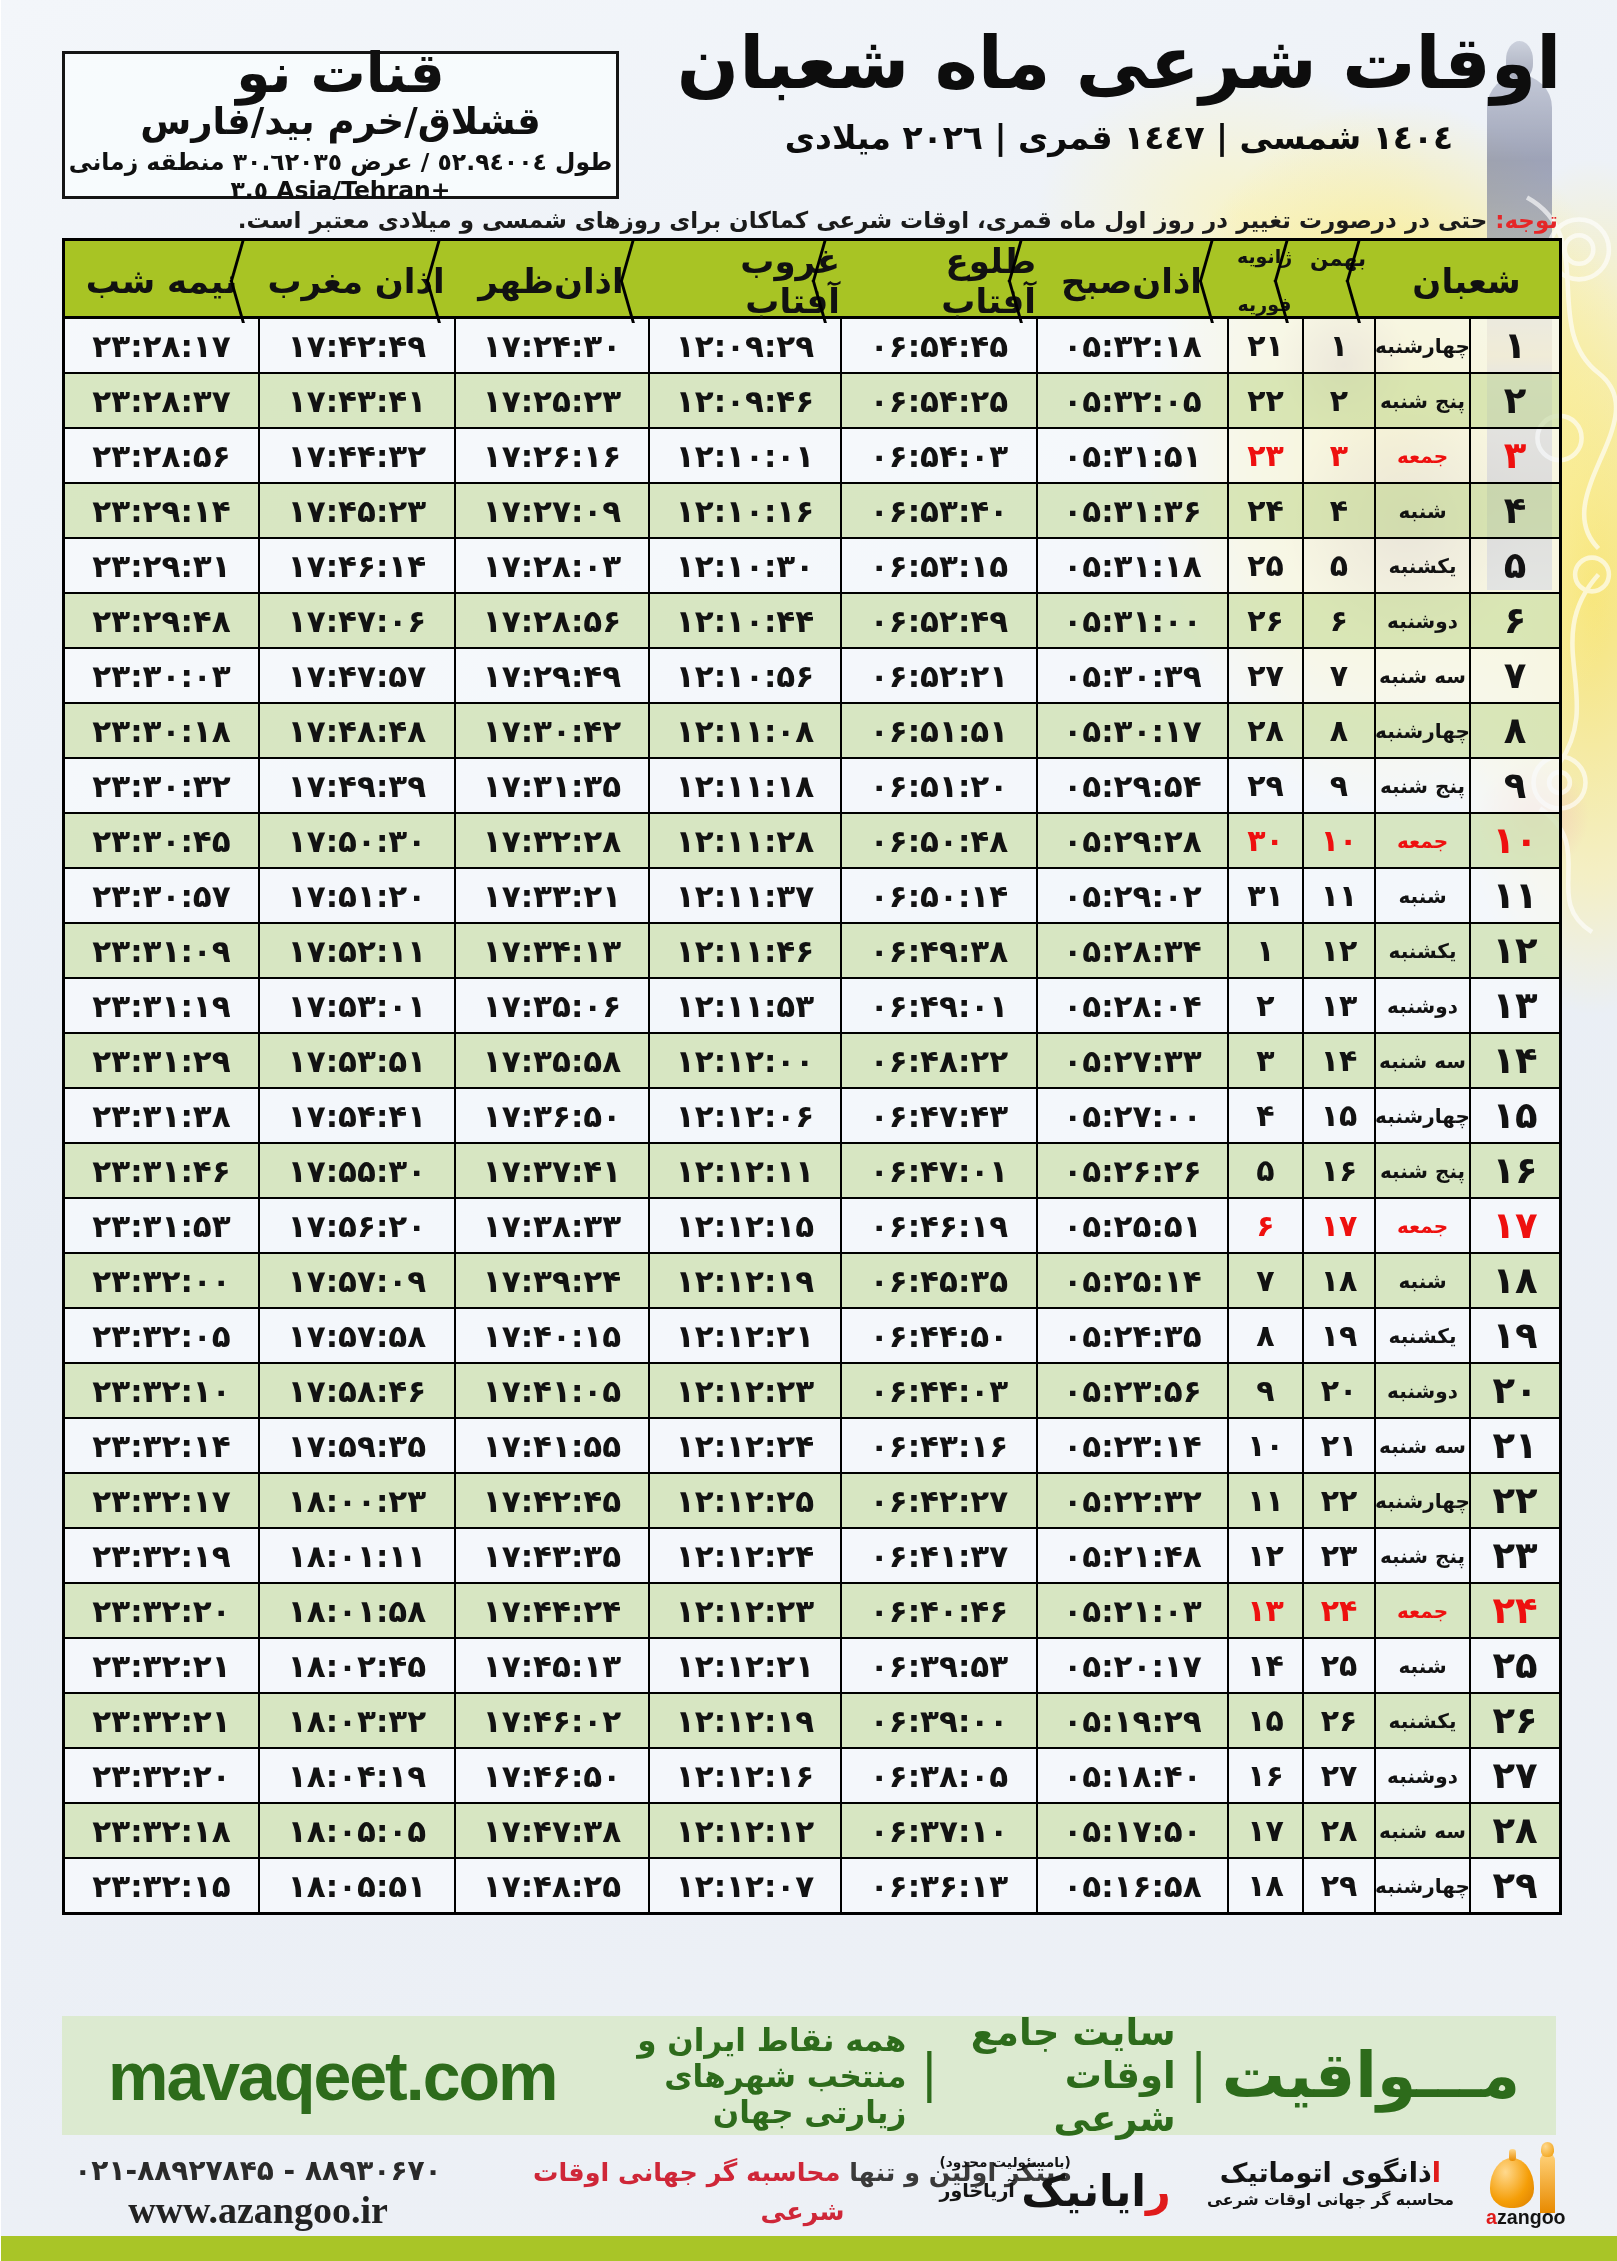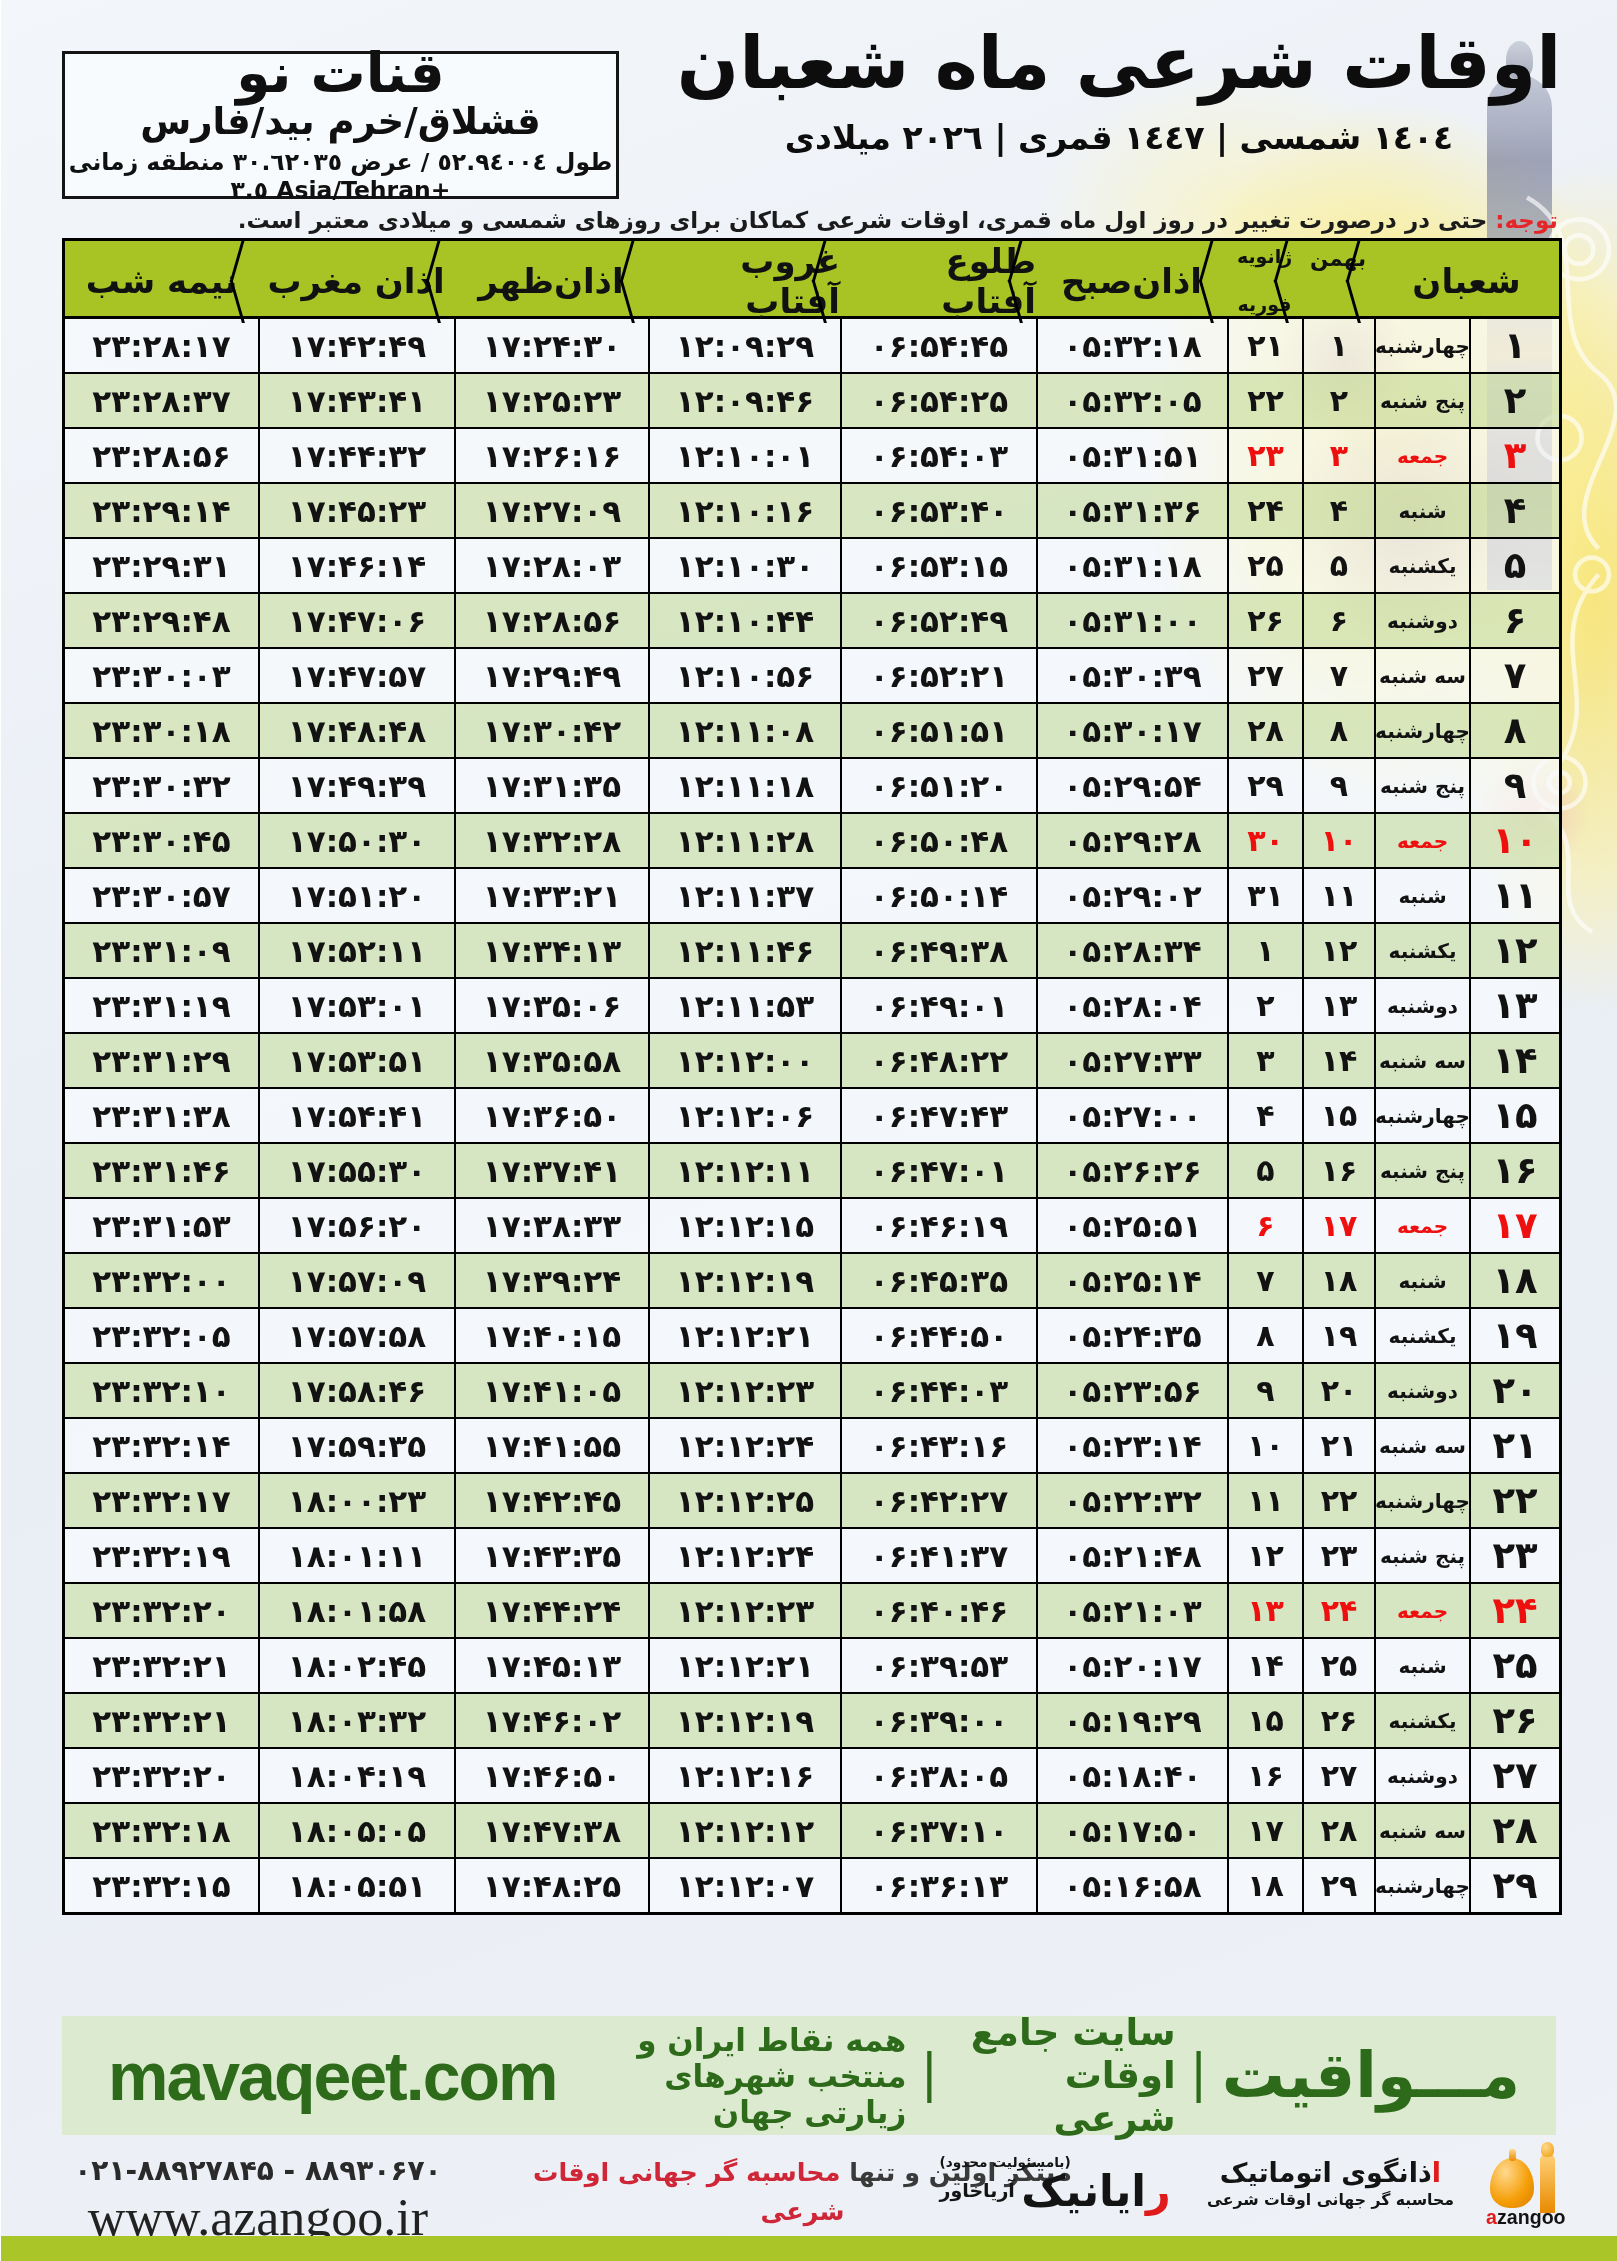--- a/index.html
+++ b/index.html
@@ -101,21 +101,21 @@
   .site-label{font-size:37px;font-weight:900;}
   .tagline{font-size:31px;font-weight:700;}
   .domain{
     font-family:"Liberation Sans",sans-serif;font-size:68px;font-weight:700;
     letter-spacing:-2px;direction:ltr;margin-right:auto;margin-left:46px;color:#2d6b1b;
   }
 
   
   .f-left{position:absolute;left:69px;top:2154px;width:378px;z-index:2;text-align:center;color:#2a2a2a;}
   .phones{font-size:28px;font-weight:900;direction:ltr;}
-  .site-ir{font-family:"Liberation Serif",serif;font-size:52px;font-weight:400;color:#222;margin-top:1.3px;direction:ltr;display:block;}
+  .site-ir{font-family:"Liberation Serif",serif;font-size:38px;font-weight:700;color:#222;margin-top:1.3px;direction:ltr;display:block;}
   .f-center{position:absolute;left:496px;top:2153px;width:613px;z-index:2;text-align:center;line-height:1.55;}
   .f-center .dark{color:#3a3a3a;}
   .f-center .redtxt{color:#cf2738;}
   .f-center div{font-size:25.4px;font-weight:800;}
   .f-right{position:absolute;right:51px;top:2141px;z-index:2;display:flex;align-items:center;gap:36px;direction:ltr;}
   .rayanik{text-align:center;color:#141414;}
   .rayanik-note{font-size:13.7px;font-weight:700;text-align:left;}
   .rayanik-main{display:flex;align-items:center;gap:6.5px;direction:rtl;}
   .rayanik-word{font-size:43px;font-weight:900;line-height:1;}
   .rayanik-word .r{color:#e01b1b;}

